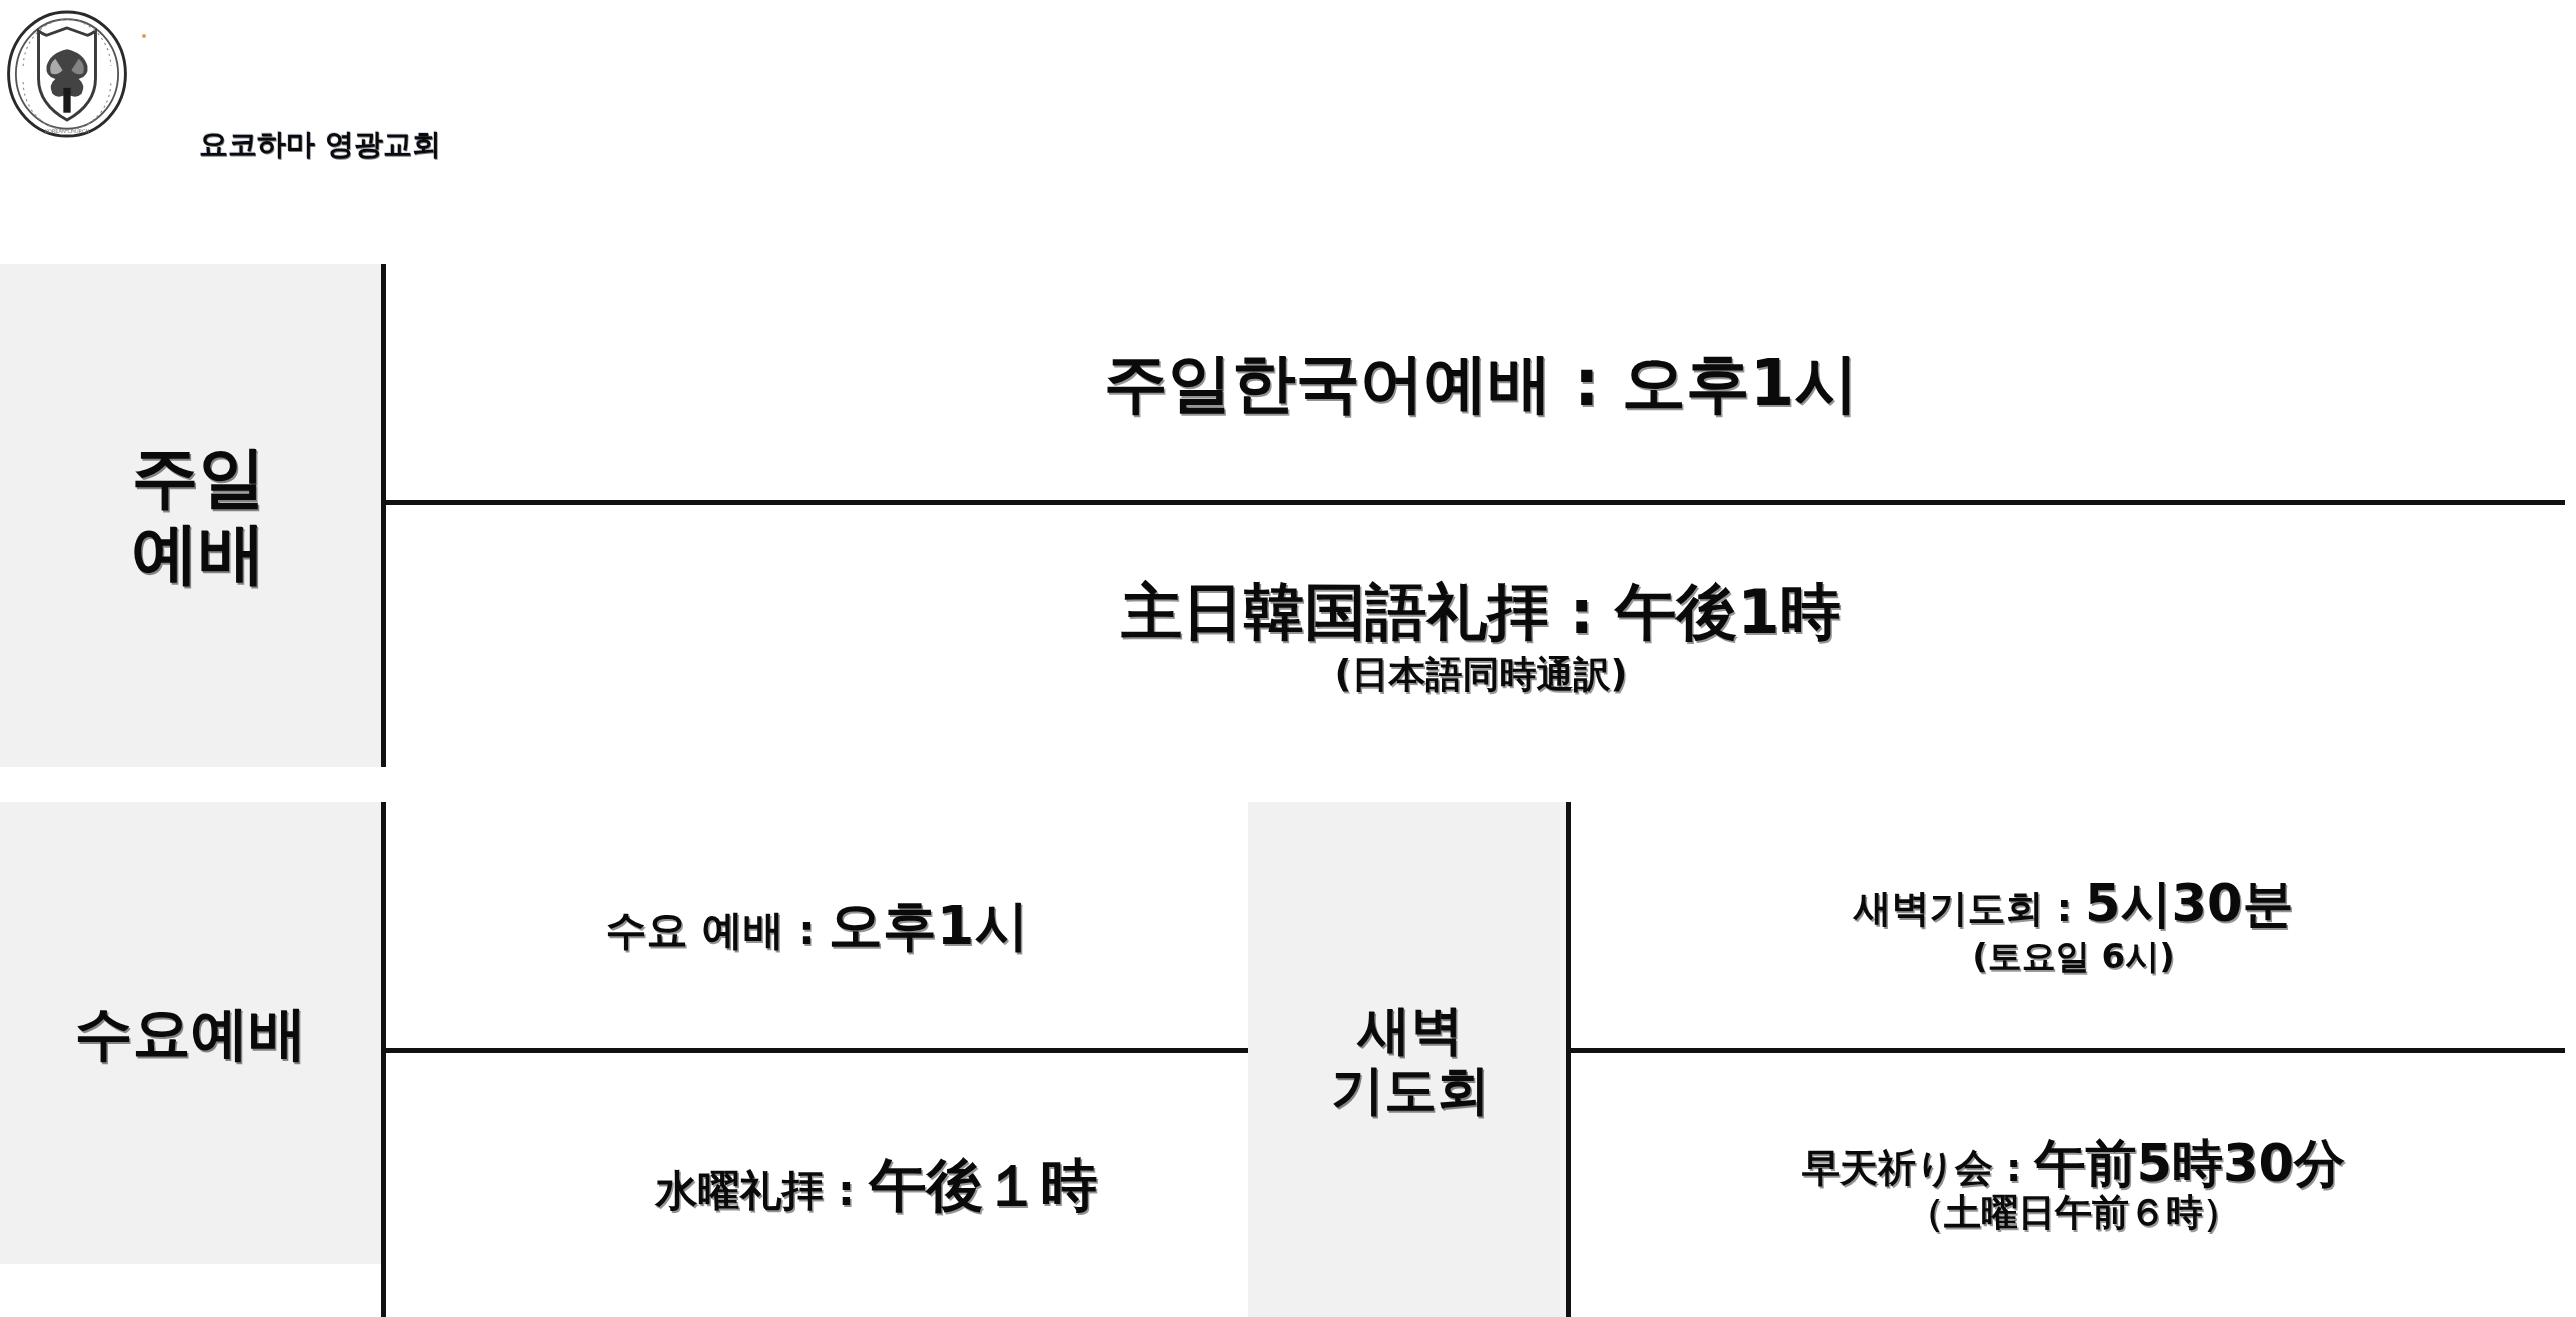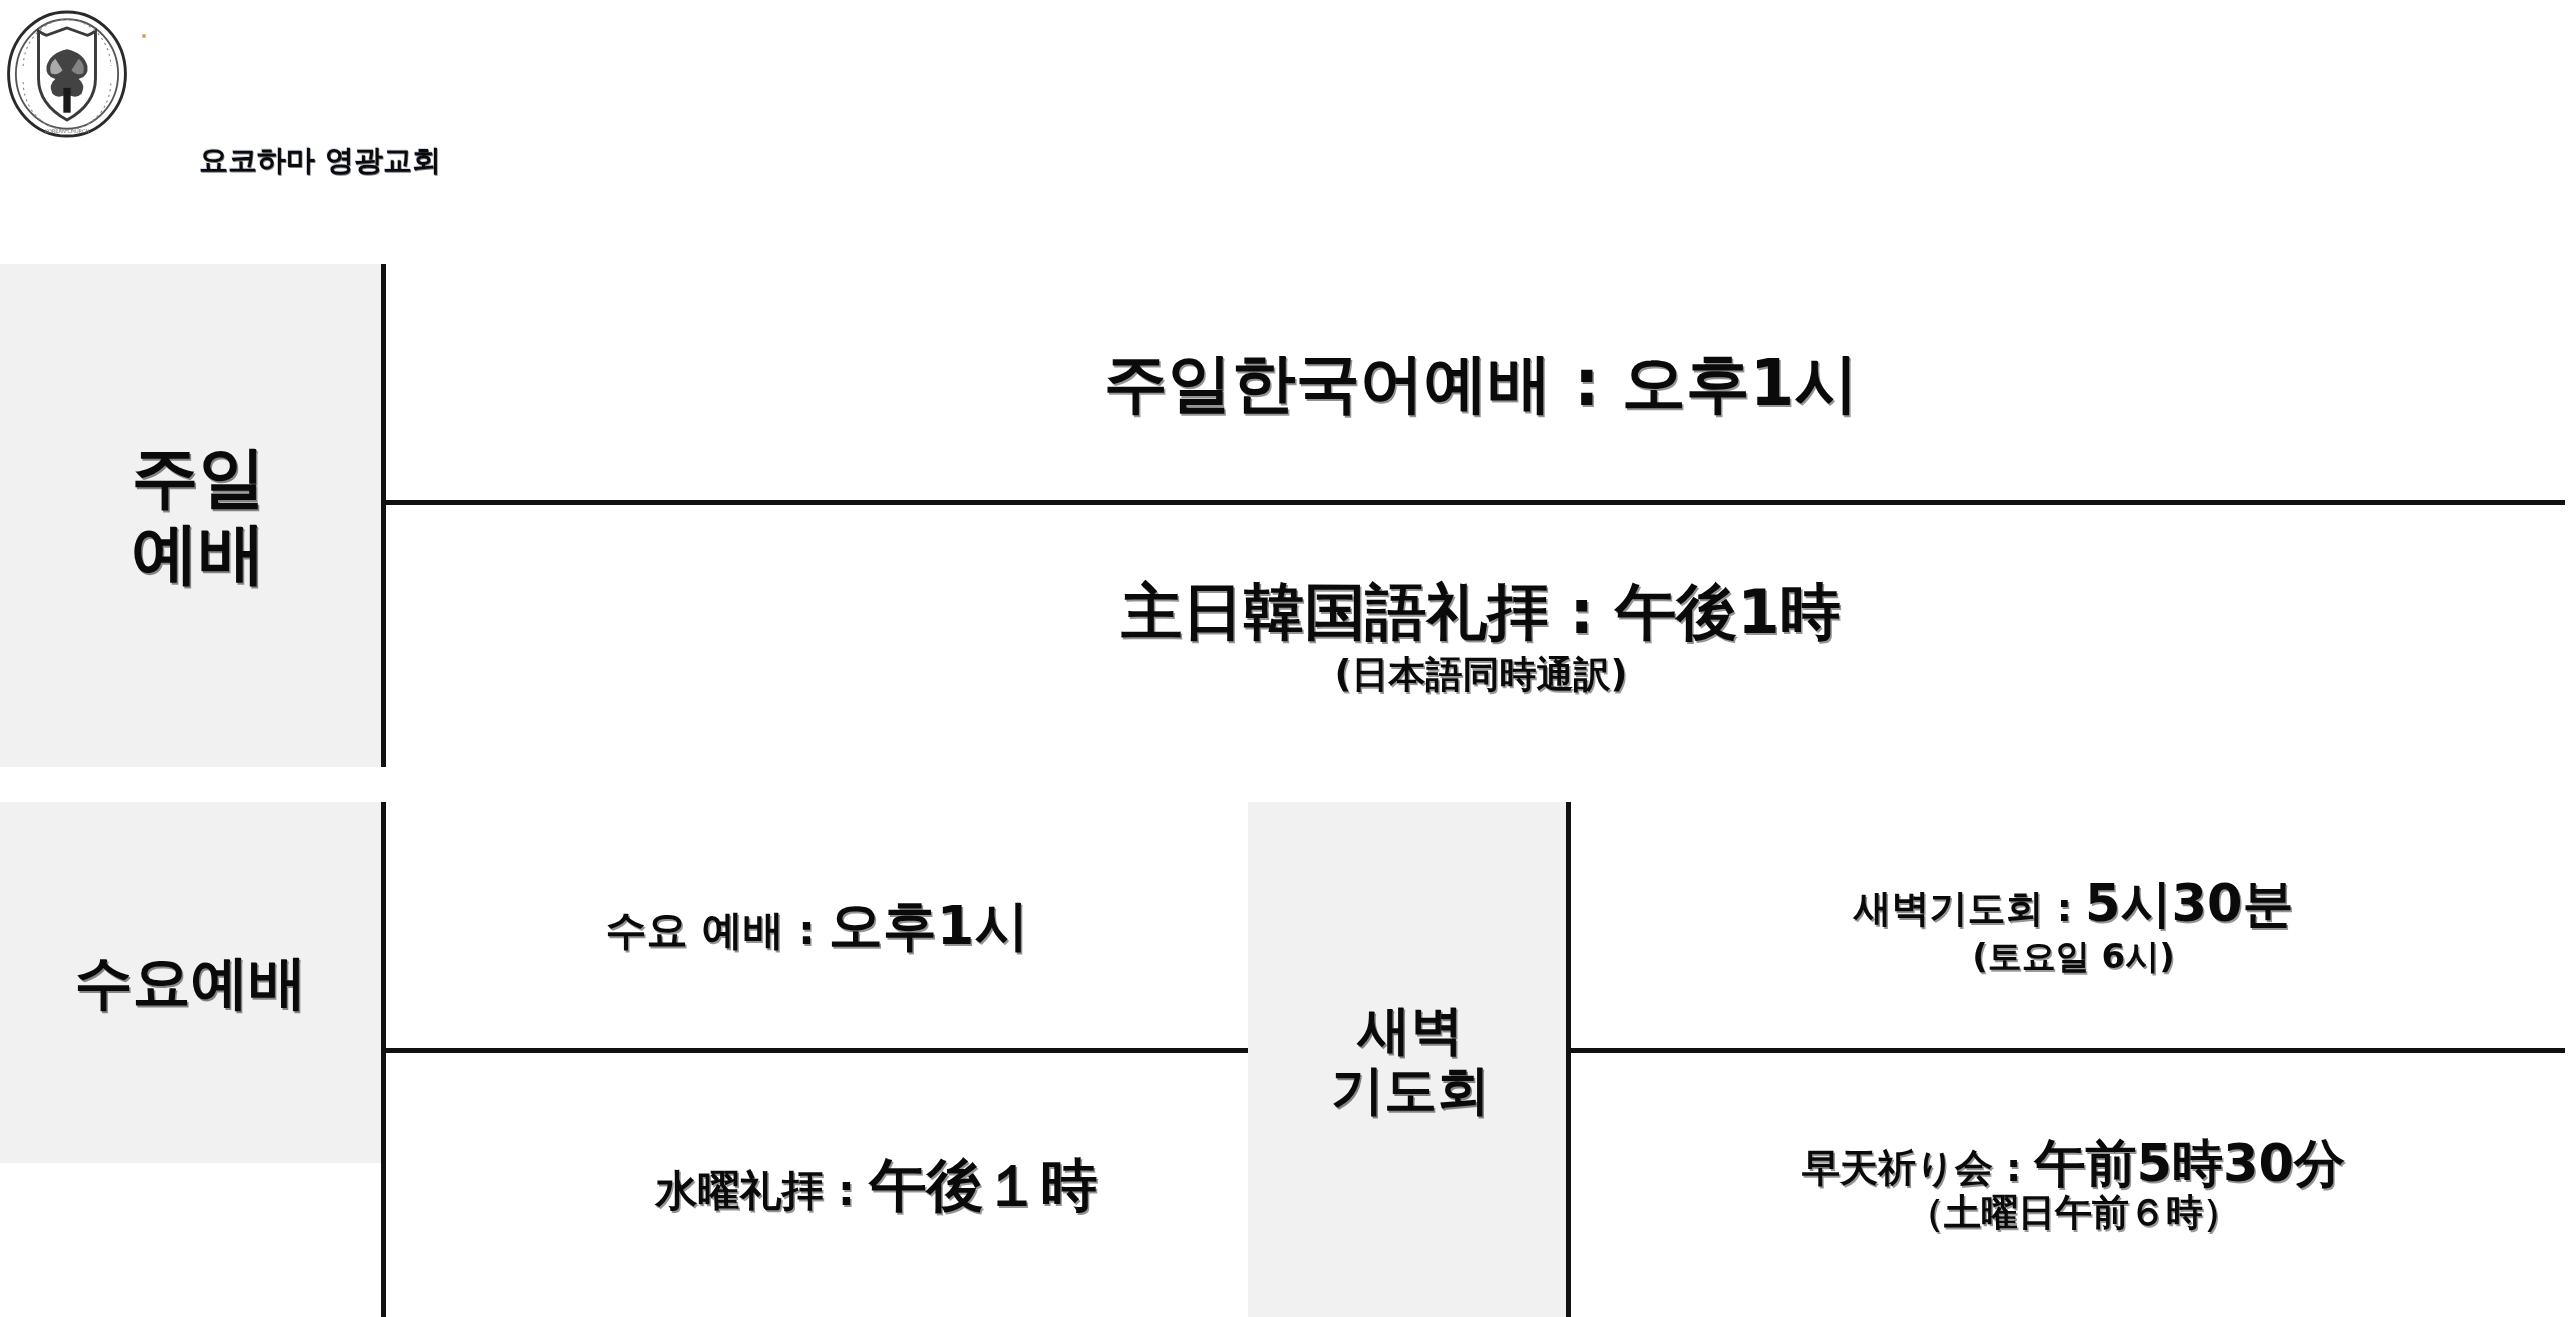--- a/index.html
+++ b/index.html
@@ -46,21 +46,21 @@
     font-size: 58px;
     font-weight: 900;
     line-height: 1;
     letter-spacing: -0.7px;
     color: #080808;
     white-space: nowrap;
     text-shadow: 1.5px 1.5px 0 rgba(0,0,0,.55), -0.7px -0.7px 0 rgba(60,90,190,.30);
   }
   #church-name-ko {
     position: absolute;
-    left: 199px; top: 146px;
+    left: 199px; top: 130px;
     font-family: "DejaVu Sans", "Liberation Sans", sans-serif;
     font-size: 29px;
     font-weight: 700;
     line-height: 1;
     letter-spacing: 0px;
     color: #0a0a0a;
     white-space: nowrap;
     text-shadow: 0.7px 0.7px 0 rgba(0,0,0,.5), -0.7px -0.7px 0 rgba(60,90,190,.22);
   }
 
@@ -173,21 +173,21 @@
     <div class="content-cell" style="left:386px; top:506px; width:2190px; height:261px;">
       <div class="line-main" style="font-size:61px;">
         <span class="lead">主日韓国語礼拝 : </span><span class="emph">午後1時</span>
       </div>
       <div class="line-sub" style="font-size:37px; margin-top:10.2px;">(日本語同時通訳)</div>
     </div>
   </div>
 
   <div class="block">
 
-    <div class="gray-cell" style="left:0; top:802px; width:381px; height:361px;">
+    <div class="gray-cell" style="left:0; top:802px; width:381px; height:462px;">
       <div class="lbl" style="font-size:58px;">수요예배</div>
     </div>
 
     <div class="vrule" style="left:381px; top:802px; width:5.1px; height:515px;"></div>
 
     <div class="content-cell" style="left:386px; top:802px; width:862px; height:248px;">
       <div class="line-main" style="font-size:41px;">
         <span class="lead">수요 예배 : </span><span class="emph" style="font-size:54px;">오후1시</span>
       </div>
     </div>

